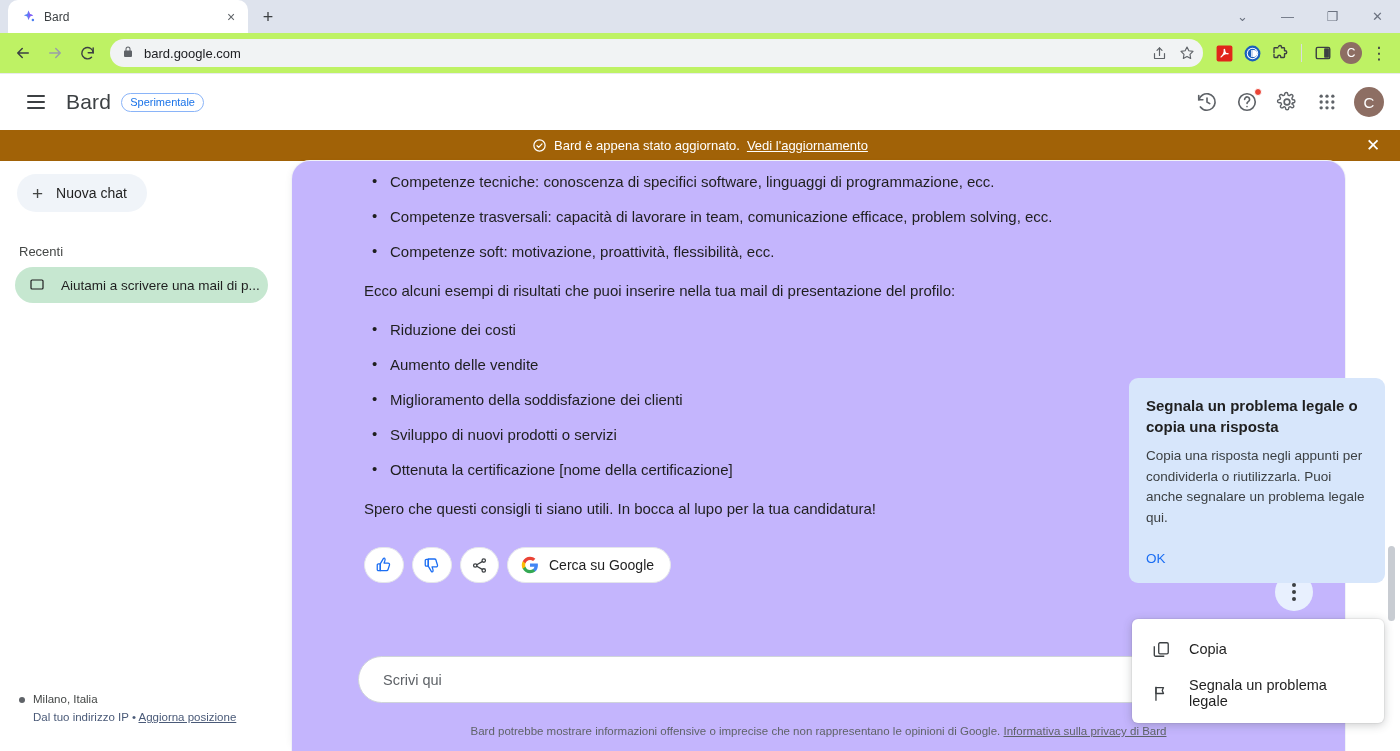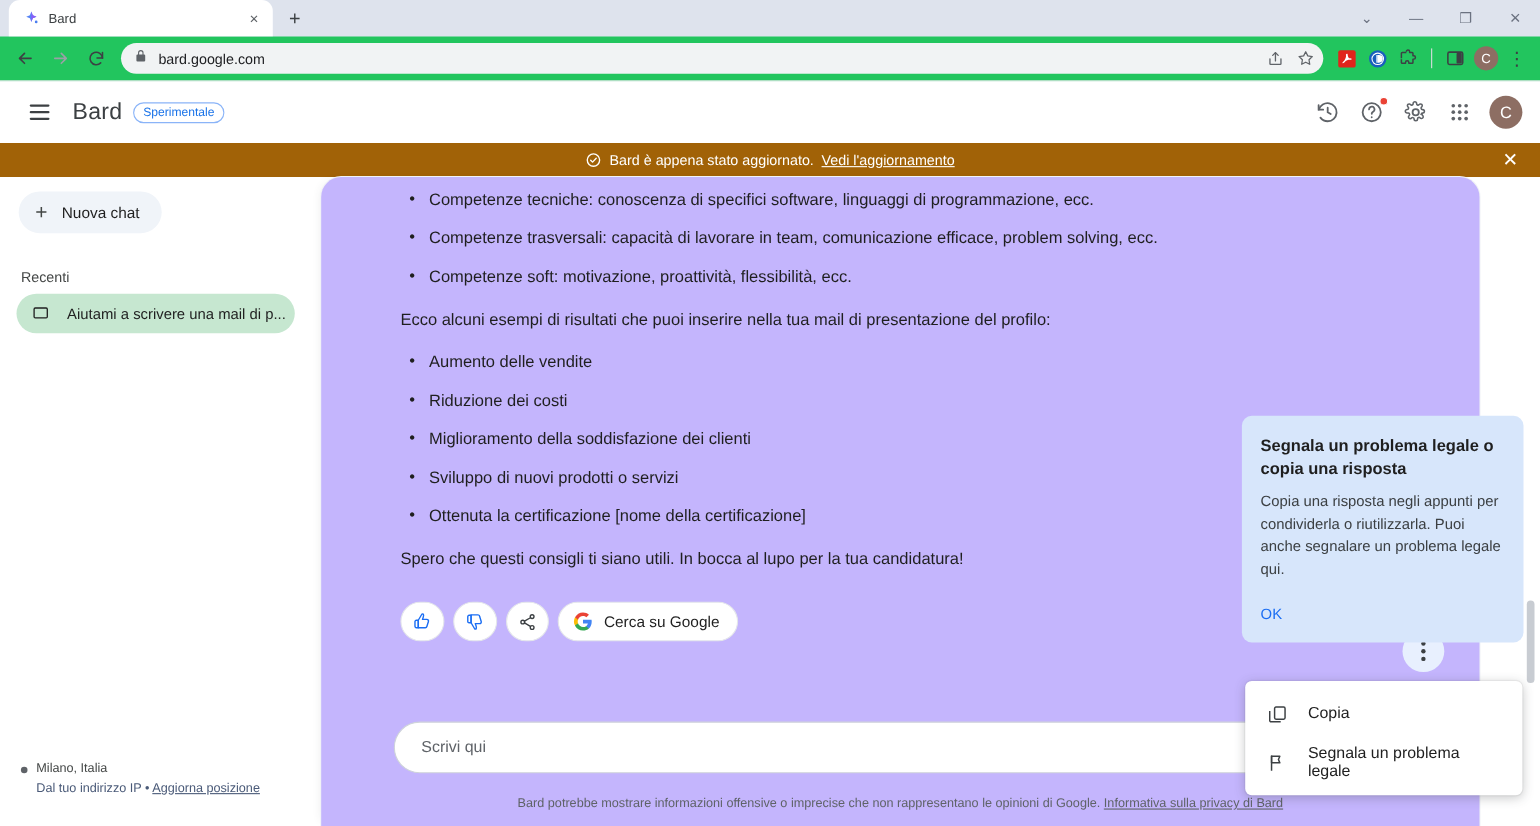--- a/index.html
+++ b/index.html
@@ -32,21 +32,21 @@
     width: 28px; height: 28px; margin-left: 6px; margin-bottom: 2px;
     display: flex; align-items: center; justify-content: center;
     color: #3c4043; font-size: 18px; border-radius: 50%;
   }
   .wincontrols { position: absolute; right: 0; top: 0; height: 33px; display: flex; }
   .wc { width: 45px; height: 33px; display: flex; align-items: center; justify-content: center;
         color: #6b7280; font-size: 13px; }
 
   
   .toolbar {
-    height: 41px; background: #22c55e; display: flex; align-items: center; gap: 2px;
+    height: 41px; background: #bef264; display: flex; align-items: center; gap: 2px;
     padding: 0 8px; border-bottom: 1px solid #e8eaed;
   }
   .navbtn { width: 30px; height: 30px; display: flex; align-items: center; justify-content: center;
             color: #3c4043; border-radius: 50%; flex: 0 0 30px; }
   .omnibox {
     flex: 1; height: 28px; background: #f1f3f4; border-radius: 14px;
     display: flex; align-items: center; padding: 0 12px; gap: 10px; margin: 0 6px;
     position: relative;
   }
   .omnibox-url { font-size: 13px; color: #202124; flex: 1; }
@@ -375,22 +375,22 @@
 
             <ul class="bl">
               <li>Competenze tecniche: conoscenza di specifici software, linguaggi di programmazione, ecc.</li>
               <li>Competenze trasversali: capacità di lavorare in team, comunicazione efficace, problem solving, ecc.</li>
               <li>Competenze soft: motivazione, proattività, flessibilità, ecc.</li>
             </ul>
 
             <p class="para">Ecco alcuni esempi di risultati che puoi inserire nella tua mail di presentazione del profilo:</p>
 
             <ul class="bl">
+              <li>Riduzione dei costi</li>
               <li>Aumento delle vendite</li>
-              <li>Riduzione dei costi</li>
               <li>Miglioramento della soddisfazione dei clienti</li>
               <li>Sviluppo di nuovi prodotti o servizi</li>
               <li>Ottenuta la certificazione [nome della certificazione]</li>
             </ul>
 
             <p class="closing">Spero che questi consigli ti siano utili. In bocca al lupo per la tua candidatura!</p>
 
             <div class="actions">
               <div class="actbtn">
                 <span style="display:flex;">

